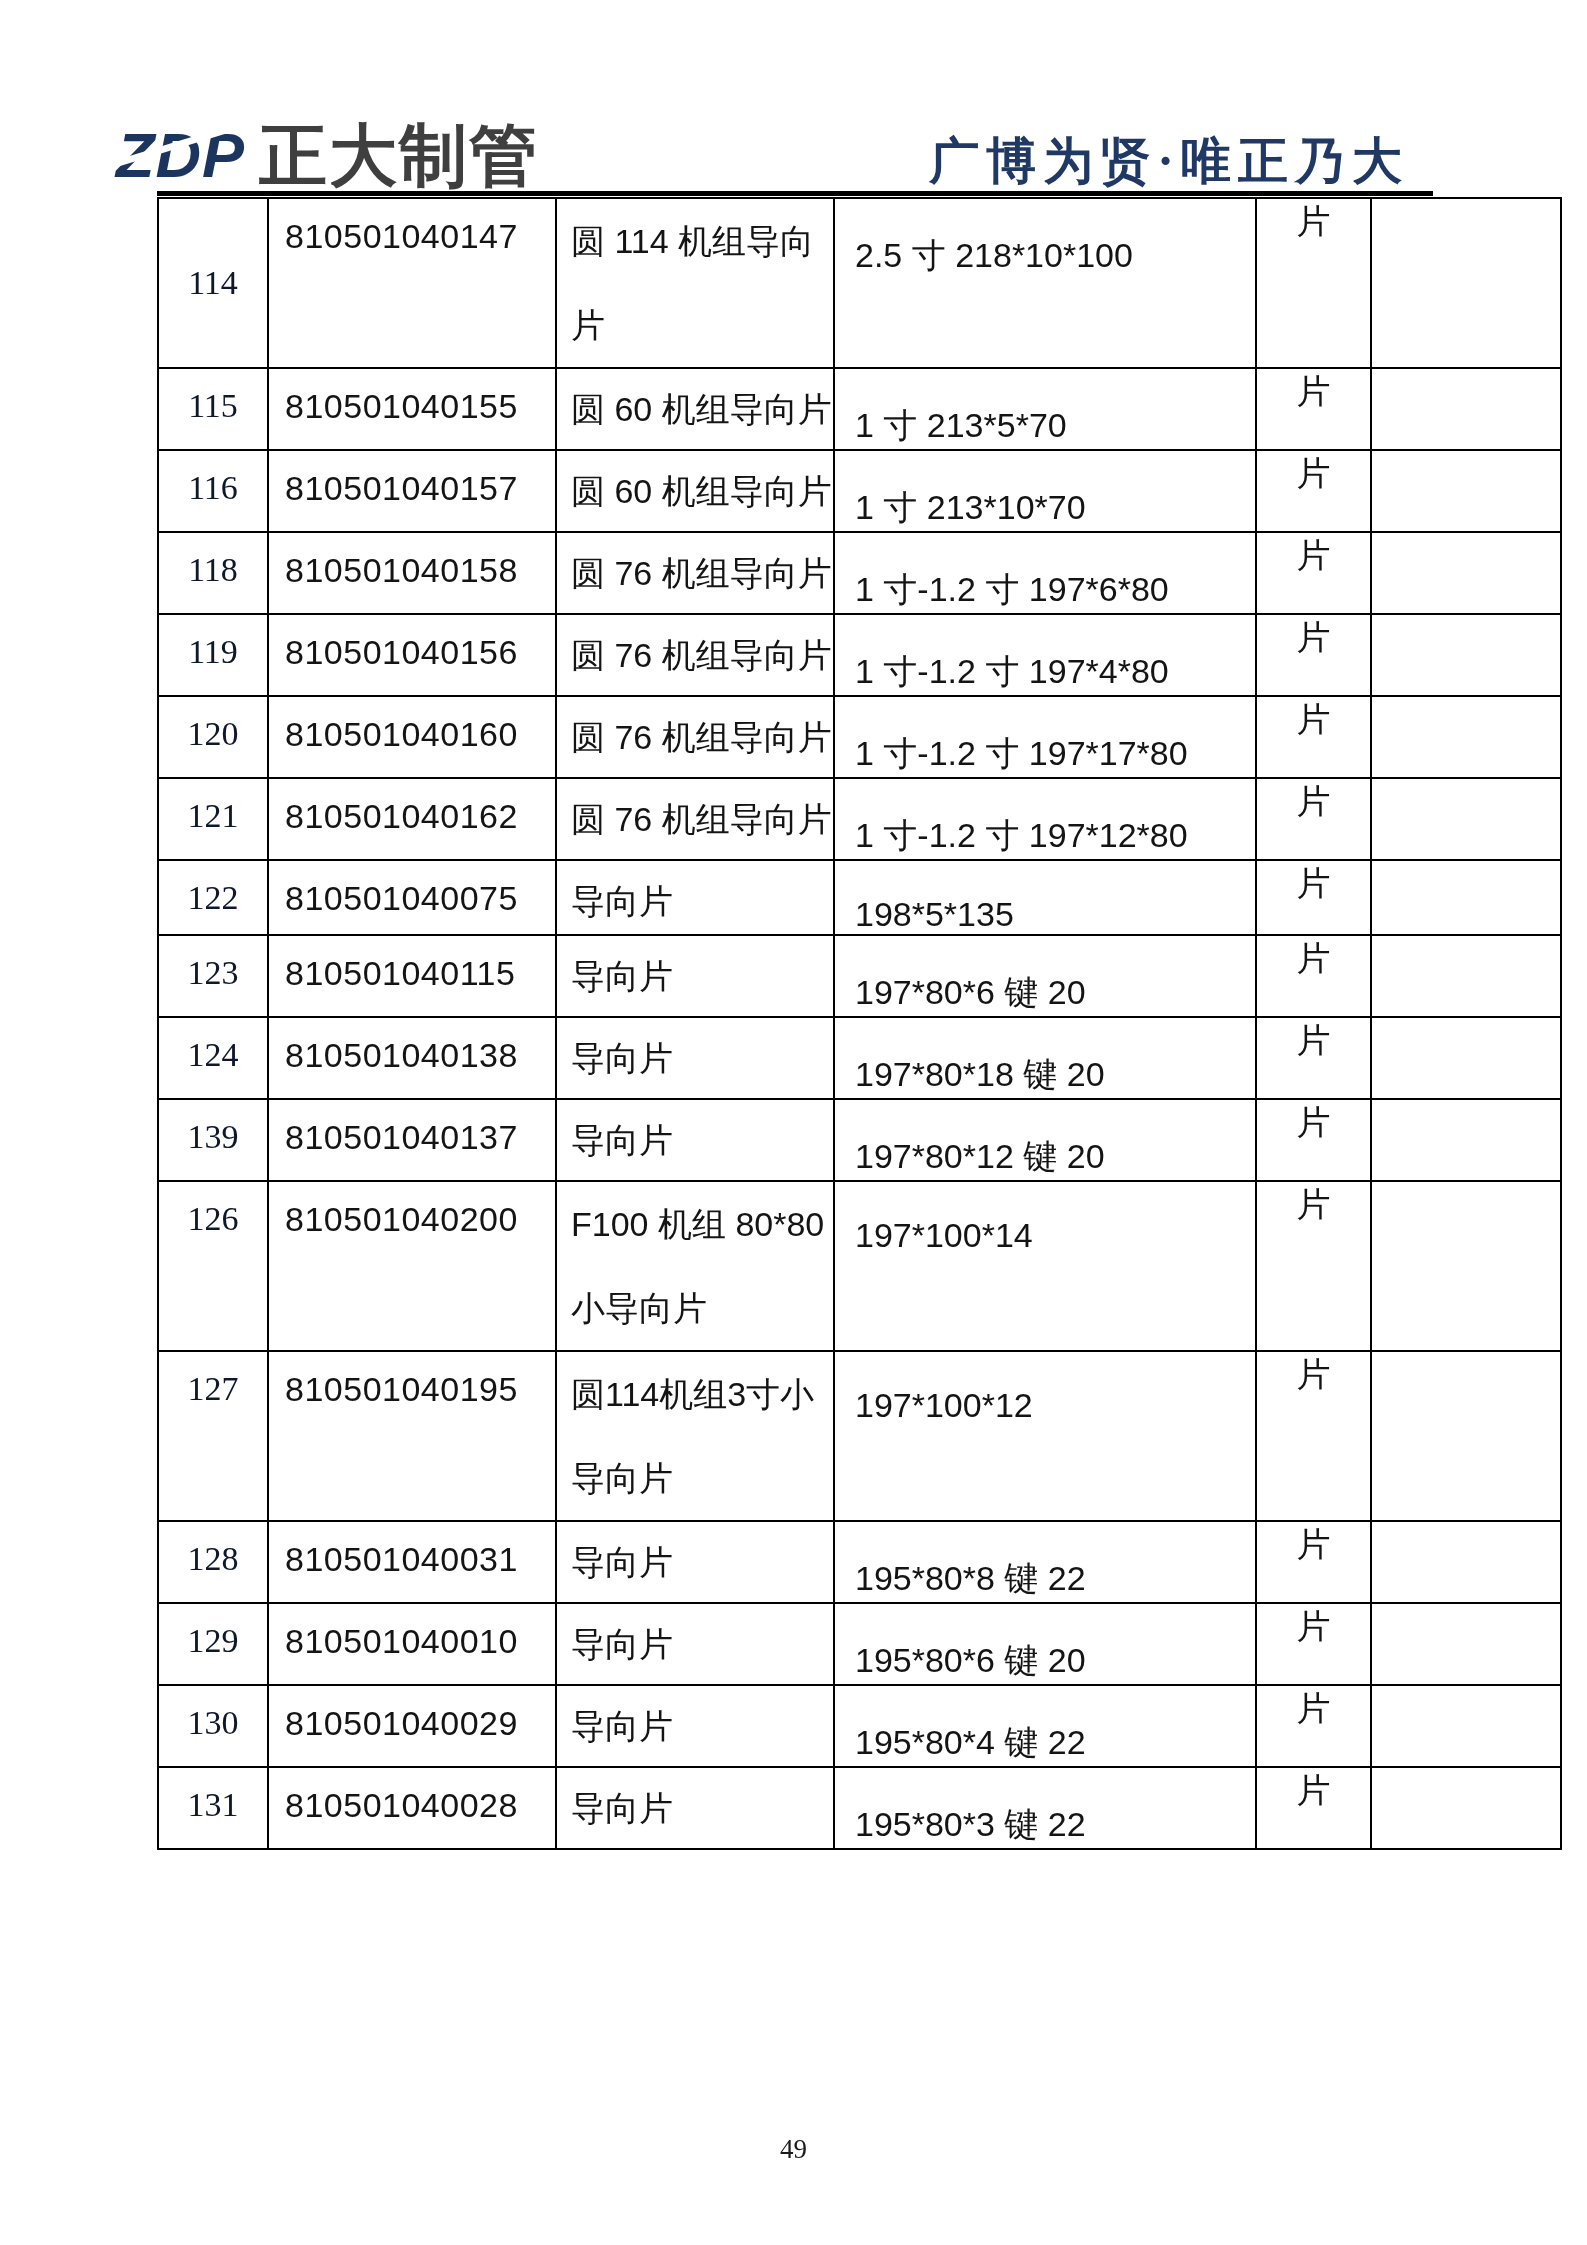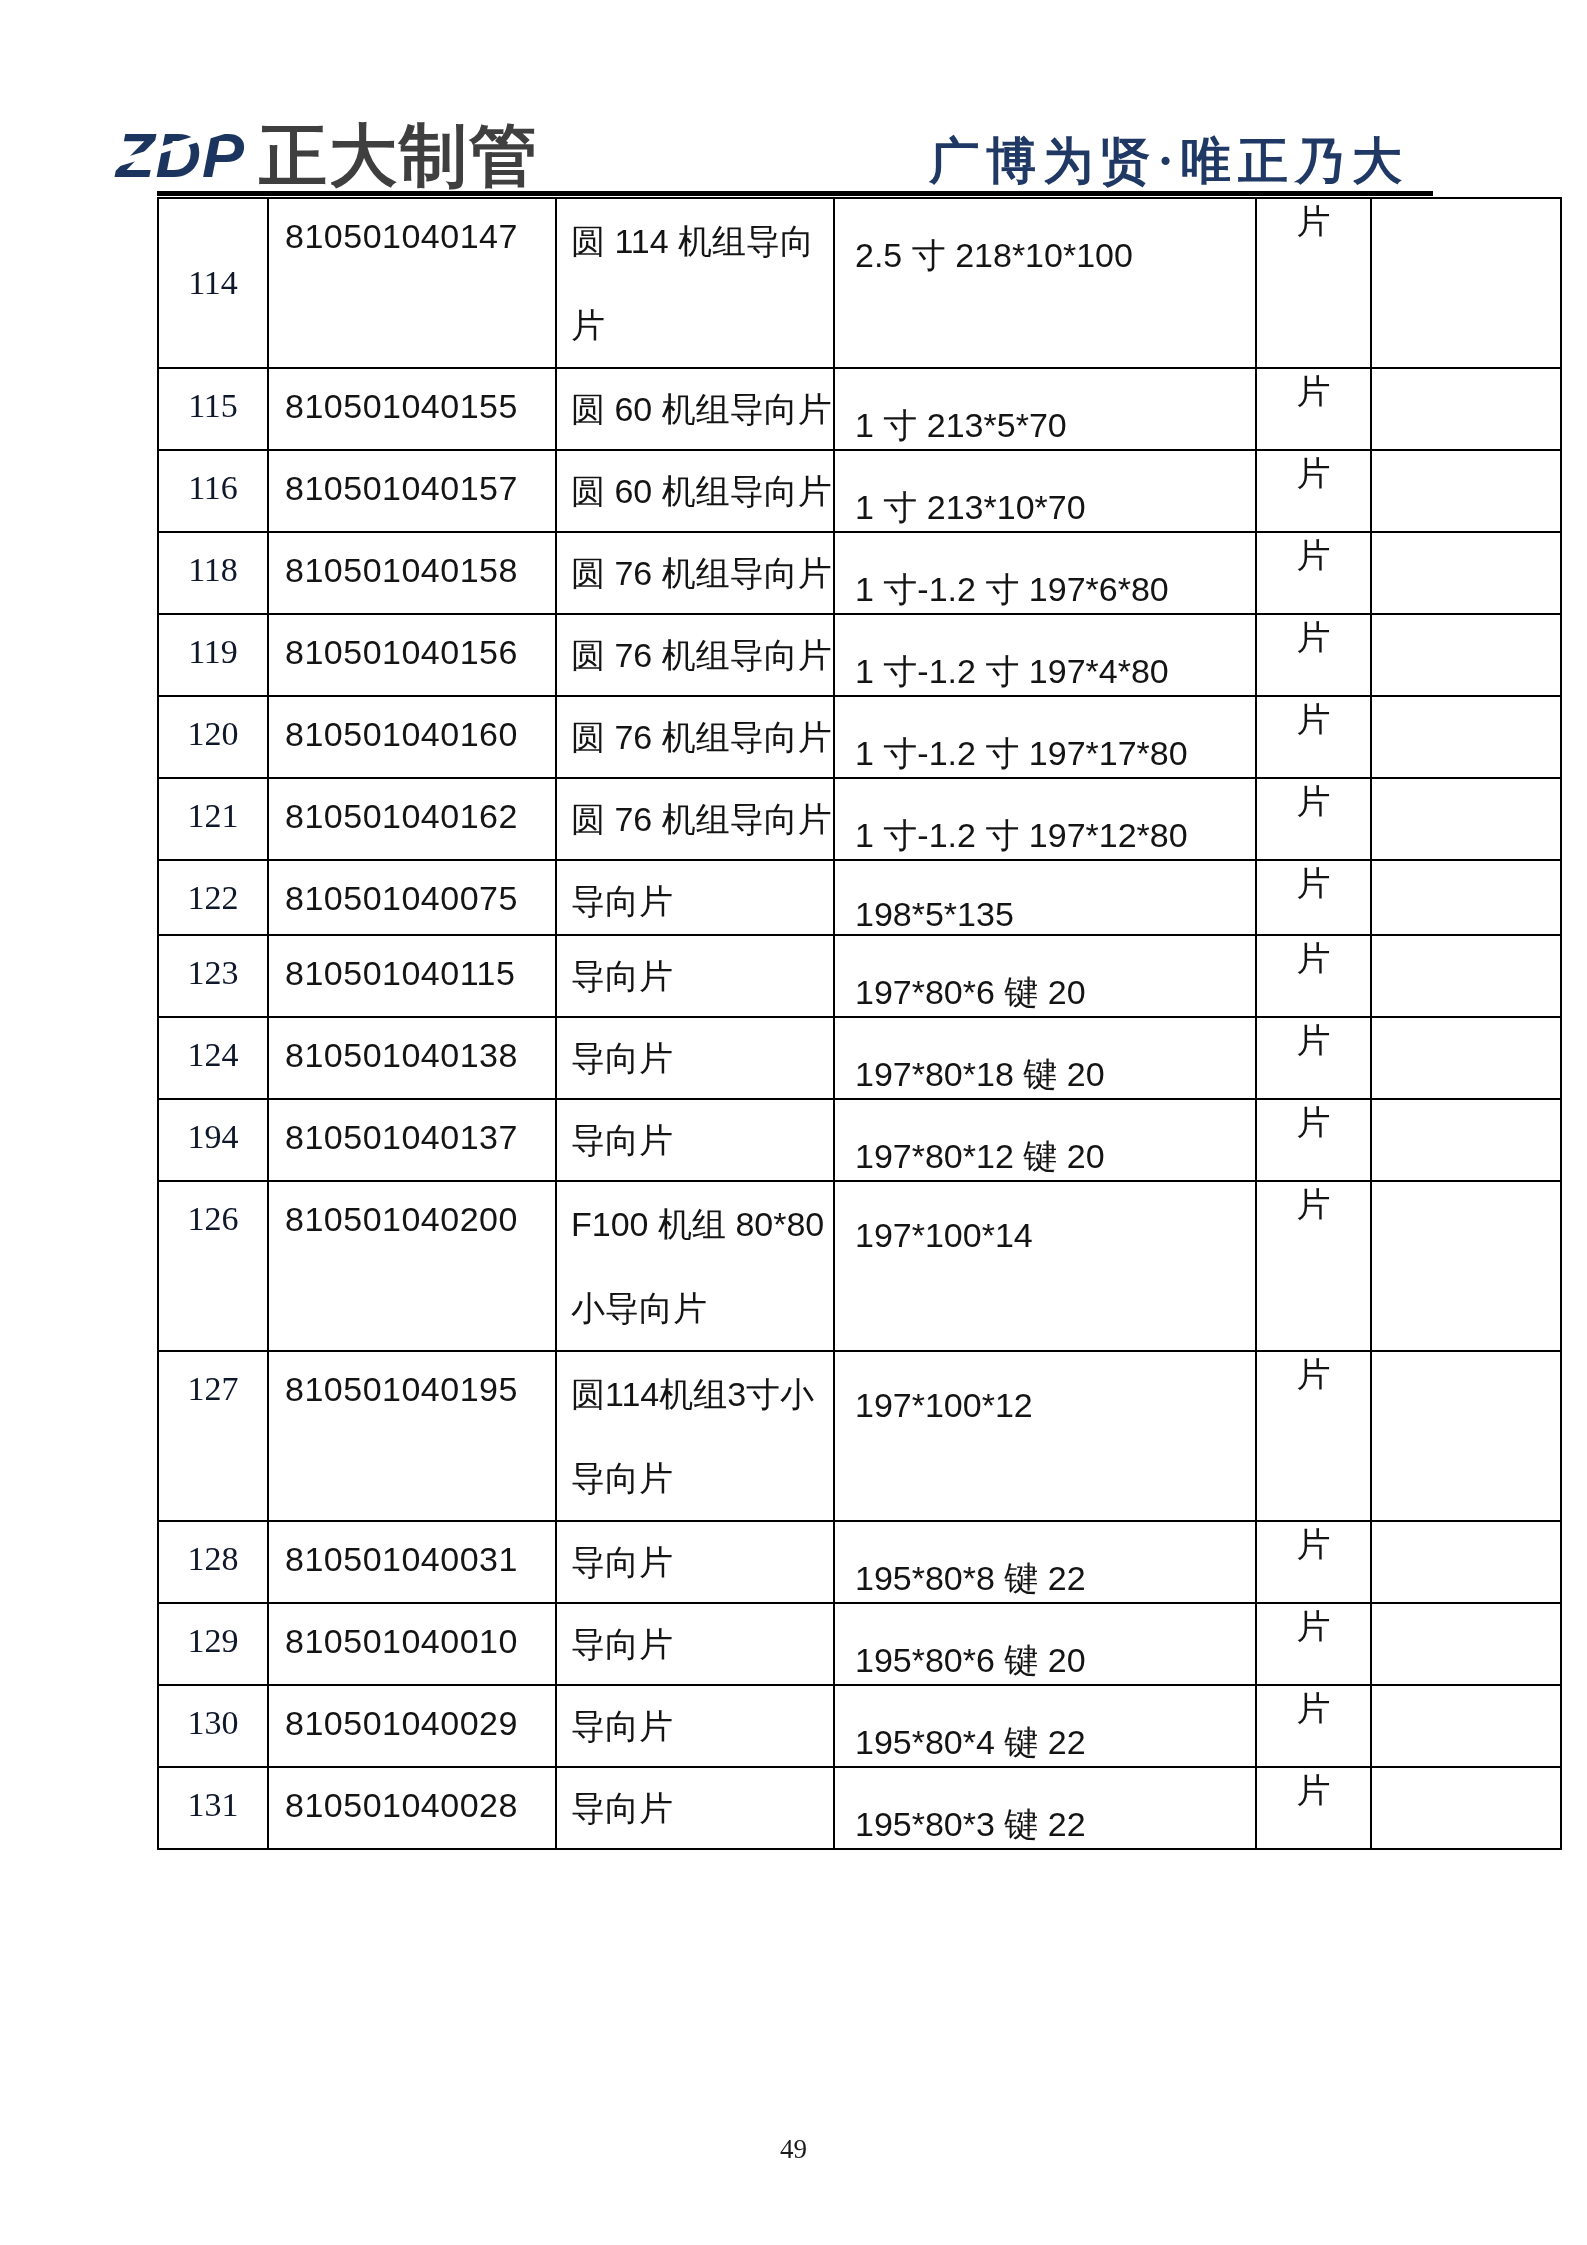--- a/index.html
+++ b/index.html
@@ -194,21 +194,21 @@
         </tr>
         <tr class="r-md">
           <td class="num">124</td>
           <td class="code">810501040138</td>
           <td class="desc">导向片</td>
           <td class="spec">197*80*18 键 20</td>
           <td class="unit">片</td>
           <td class="blank"></td>
         </tr>
         <tr class="r-md">
-          <td class="num">194</td>
+          <td class="num">139</td>
           <td class="code">810501040137</td>
           <td class="desc">导向片</td>
           <td class="spec">197*80*12 键 20</td>
           <td class="unit">片</td>
           <td class="blank"></td>
         </tr>
         <tr class="r-lg">
           <td class="num">126</td>
           <td class="code">810501040200</td>
           <td class="desc two">F100 机组 80*80

